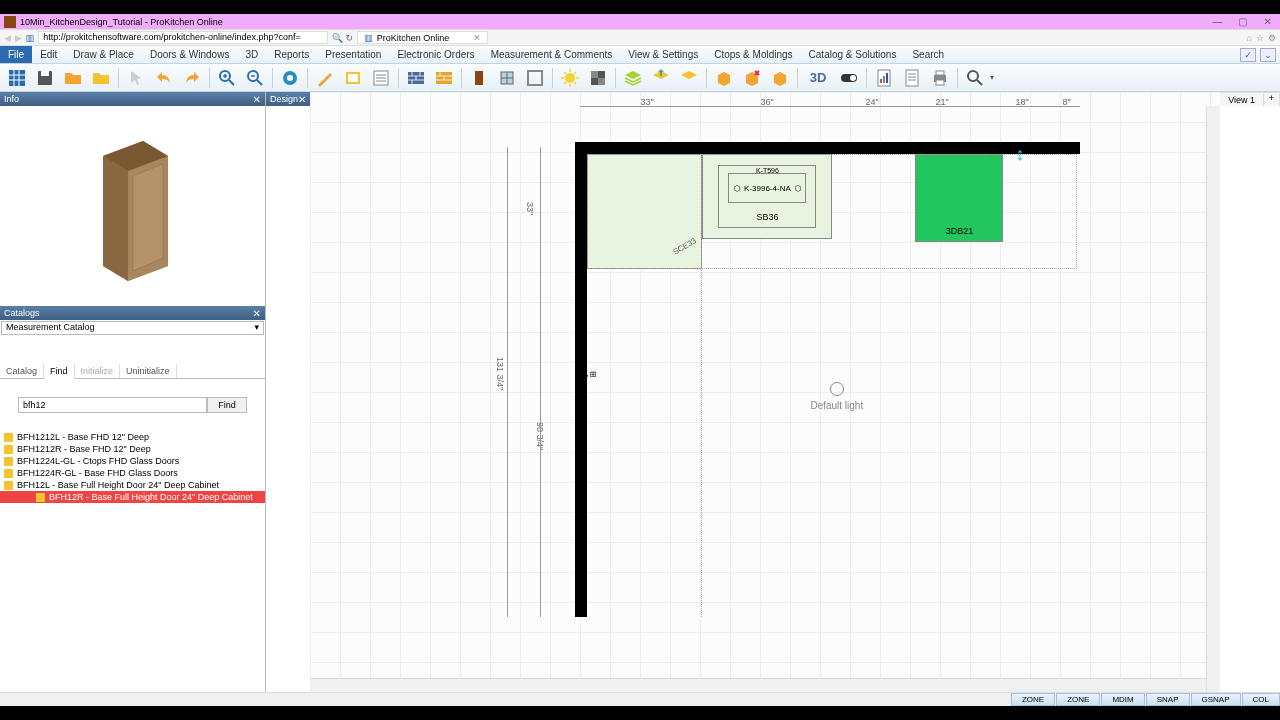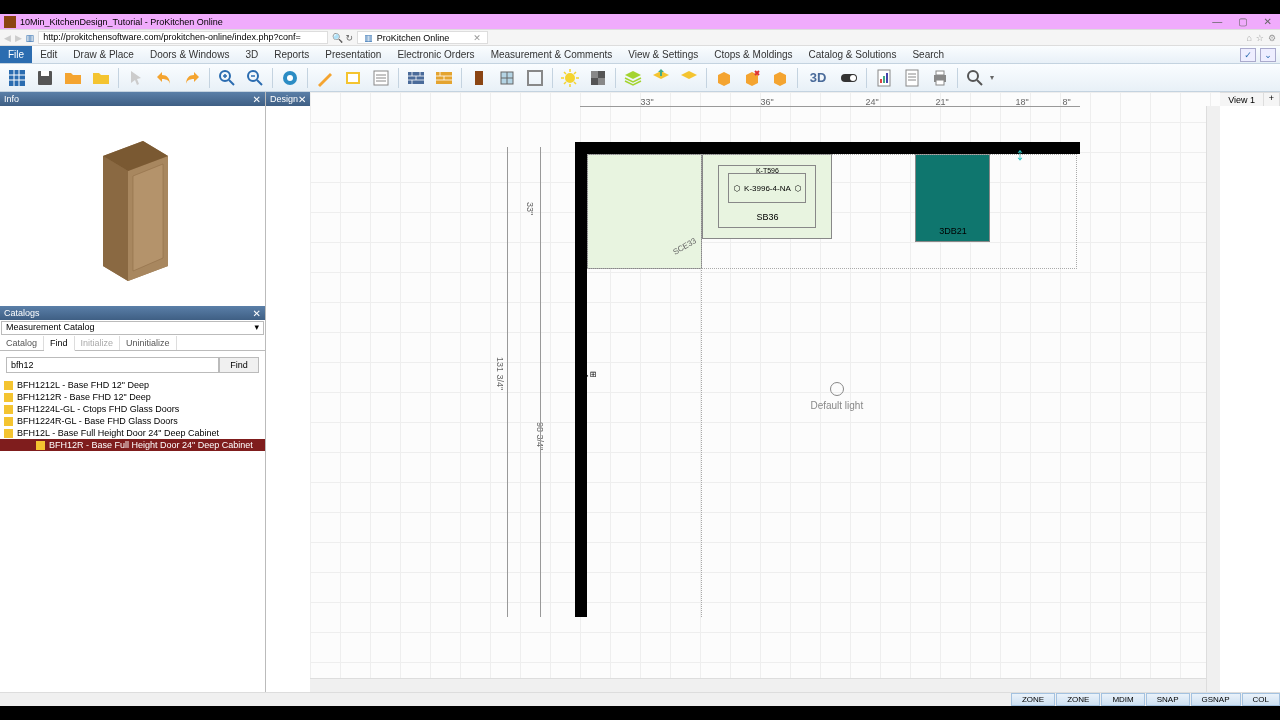--- a/index.html
+++ b/index.html
@@ -24,30 +24,30 @@
 .tbtn svg { width: 20px; height: 20px; }
 .tsep { width: 1px; height: 20px; background: #c4d3e0; margin: 0 2px; }
 .content { display: flex; height: calc(100% - 78px); }
 .sidebar { width: 266px; display: flex; flex-direction: column; border-right: 1px solid #bbb; }
 .panel-header { height: 14px; background: linear-gradient(#5a7fa8,#3f5f84); color: #fff; font-size: 9px; padding: 0 4px; display: flex; align-items: center; }
 .panel-close { margin-left: auto; cursor: pointer; font-size: 10px; }
 .preview-panel { height: 200px; background: #fff; display: flex; align-items: center; justify-content: center; }
 .cabinet-3d { width: 100px; height: 160px; position: relative; }
 .catalog-panel { flex: 1; display: flex; flex-direction: column; background: #fff; }
 .catalog-select { height: 14px; border: 1px solid #bbb; font-size: 9px; padding: 0 4px; margin: 1px; }
-.catalog-tabs { display: flex; height: 15px; border-bottom: 1px solid #bbb; font-size: 9px; }
+.catalog-tabs { display: flex; height: 15px; border-bottom: 1px solid #bbb; font-size: 9px; margin-top: 28px; }
 .ctab { padding: 0 6px; border-right: 1px solid #ddd; display: flex; align-items: center; cursor: pointer; color: #555; }
 .ctab.active { background: #fff; border-bottom: 1px solid #fff; margin-bottom: -1px; color: #000; }
 .ctab.disabled { color: #aaa; }
-.search-row { display: flex; height: 16px; margin: 6px; }
+.search-row { display: flex; height: 16px; margin: 18px; }
 .search-input { flex: 1; border: 1px solid #bbb; font-size: 9px; padding: 0 4px; }
 .find-btn { width: 40px; border: 1px solid #bbb; background: #f0f0f0; font-size: 9px; cursor: pointer; }
 .result-list { flex: 1; overflow: auto; font-size: 9px; }
 .result-item { padding: 1px 4px; display: flex; align-items: center; gap: 4px; cursor: pointer; }
-.result-item.selected { background: #7f1d1d; color: #fff; padding-left: 36px; }
+.result-item.selected { background: #ef4444; color: #fff; padding-left: 36px; }
 .result-icon { width: 9px; height: 9px; background: #f4c430; display: inline-block; }
 .design-area { flex: 1; display: flex; flex-direction: row; position: relative; }
 .design-canvas { flex: 1; background: #fcfcfc; position: relative; overflow: hidden; }
 .grid-bg { position: absolute; inset: 0; background-image: linear-gradient(#eee 1px, transparent 1px), linear-gradient(90deg, #eee 1px, transparent 1px); background-size: 30px 30px; }
 .wall-h { position: absolute; background: #000; height: 12px; }
 .wall-v { position: absolute; background: #000; width: 12px; }
 .cabinet-box { position: absolute; border: 1px solid #888; font-size: 9px; display: flex; align-items: center; justify-content: center; }
 .dim-text { position: absolute; font-size: 9px; color: #666; }
 .dim-line { position: absolute; border-top: 1px solid #999; }
 .dim-line-v { position: absolute; border-left: 1px solid #999; }
@@ -414,21 +414,21 @@
           <div style="position:absolute;top:10px;left:15px;right:15px;bottom:10px;border:1px solid #888"></div>
           <div style="position:absolute;top:18px;left:25px;right:25px;height:30px;border:1px solid #888;display:flex;align-items:center;justify-content:space-between;padding:0 4px;font-size:8px">
             <span>⬡</span>
               <span>K-3996-4-NA</span>
               <span>⬡</span>
           </div>
           <span style="position:absolute;top:12px;font-size:7px">K-T596</span>
           <span style="position:absolute;bottom:16px">SB36</span>
         </div>
 
-        <div class="cabinet-box" style="top:62px;left:605px;width:75px;height:88px;background:#0f766e">
+        <div class="cabinet-box" style="top:62px;left:605px;width:88px;height:88px;background:#22c55e">
           <span style="position:absolute;bottom:5px">3DB21</span>
         </div>
 
         <div class="resize-arrow" style="top:52px;left:705px">↕</div>
 
         <div style="position:absolute;top:62px;left:277px;width:490px;height:115px;border:1px dotted #aaa;pointer-events:none"></div>
         <div style="position:absolute;top:62px;left:277px;width:115px;height:463px;border-right:1px dotted #aaa;pointer-events:none"></div>
 
         <div style="position:absolute;top:275px;left:270px;font-size:11px;color:#000">↖<span style="font-size:8px">⊞</span></div>
 

